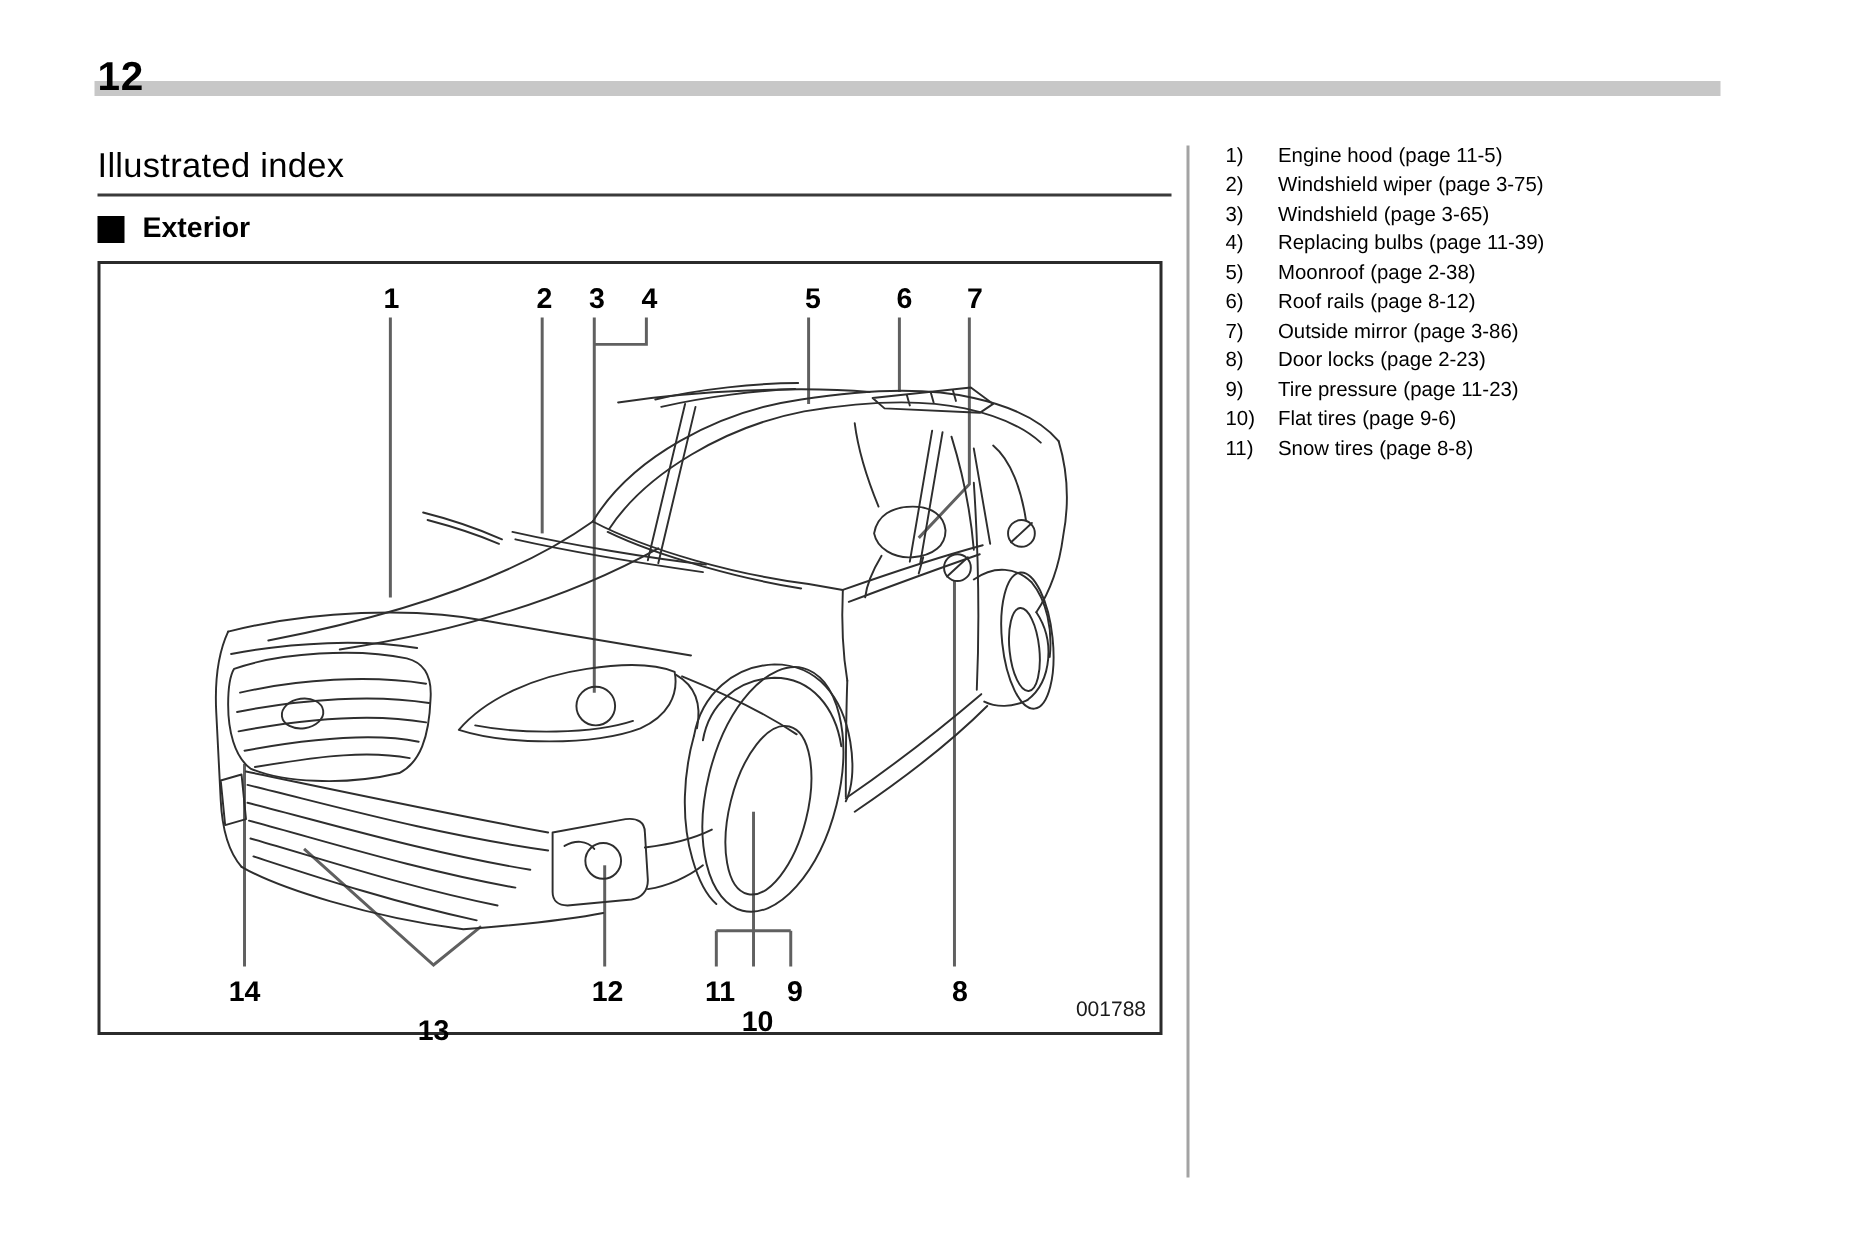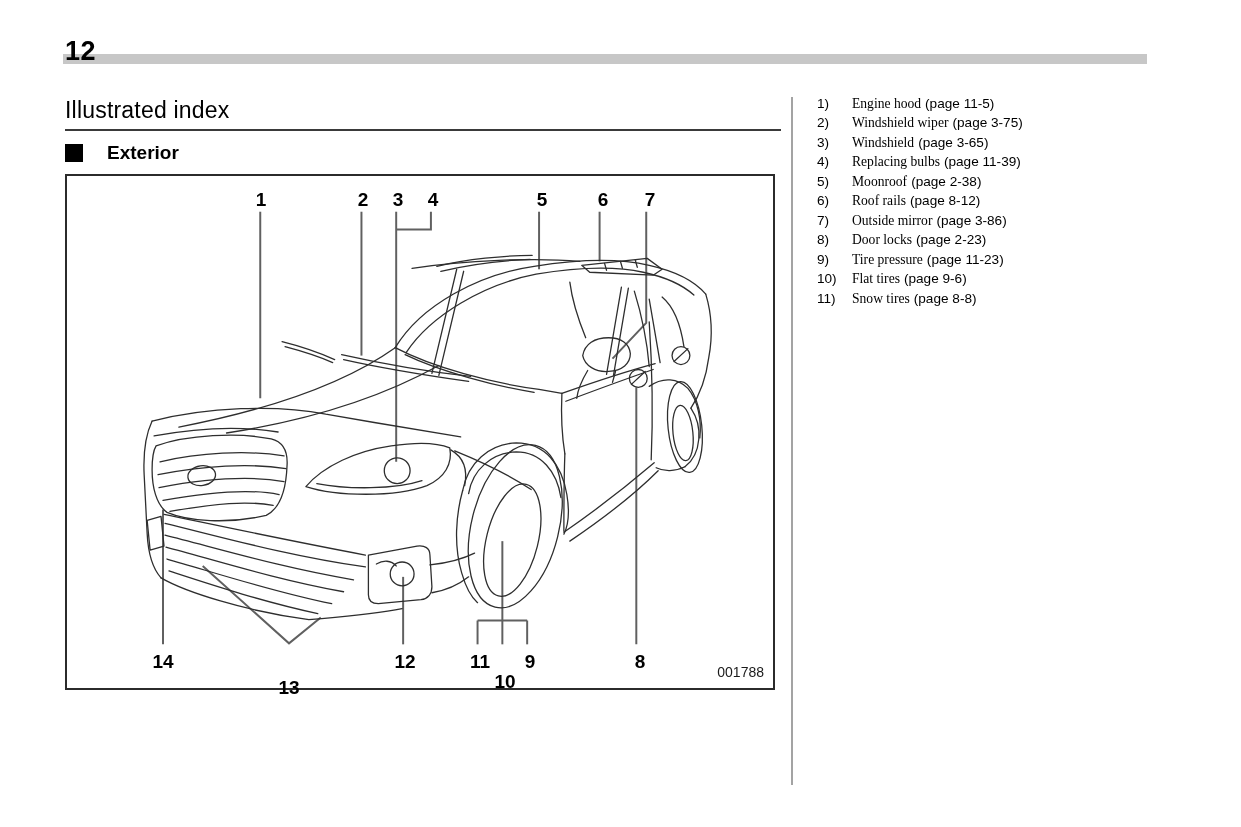--- a/index.html
+++ b/index.html
@@ -17,21 +17,21 @@
     background:#c7c7c7; z-index:1;
   }
   .doc-title {
     position:absolute; left:65px; top:97px; width:716px;
     font-size:23px; font-weight:normal;
     border-bottom:2px solid #3a3a3a; padding-bottom:5px;
     letter-spacing:0.2px;
   }
   .section-head {
     position:absolute; left:65px; top:142px;
-    display:flex; align-items:center; gap:24px;
+    display:flex; align-items:center; gap:12px;
     font-size:19px; font-weight:bold;
   }
   .section-bullet { width:18px; height:18px; background:#000; flex:0 0 auto; }
   .figure {
     position:absolute; left:65px; top:174px; width:710px; height:516px;
     border:2px solid #2b2b2b; box-sizing:border-box; background:#fff;
   }
   .figure svg { position:absolute; left:0; top:0; }
   .callout {
     position:absolute; transform:translateX(-50%);
@@ -43,21 +43,21 @@
   .divider {
     position:absolute; left:791px; top:97px; width:2px; height:688px;
     background:#a3a3a3;
   }
   .index {
     position:absolute; left:817px; top:94px; width:320px;
     font-size:13.6px; line-height:19.45px;
   }
   .row { display:flex; }
   .row .n { width:35px; flex:0 0 auto; }
-  .row .t { margin-right:4px;font-family:Liberation Serif, serif; }
+  .row .t { margin-right:4px; }
 </style>
 </head>
 <body>
 
 <div class="page-num">12</div>
 <div class="header-bar"></div>
 
 <div class="doc-title">Illustrated index</div>
 
 <div class="section-head">

